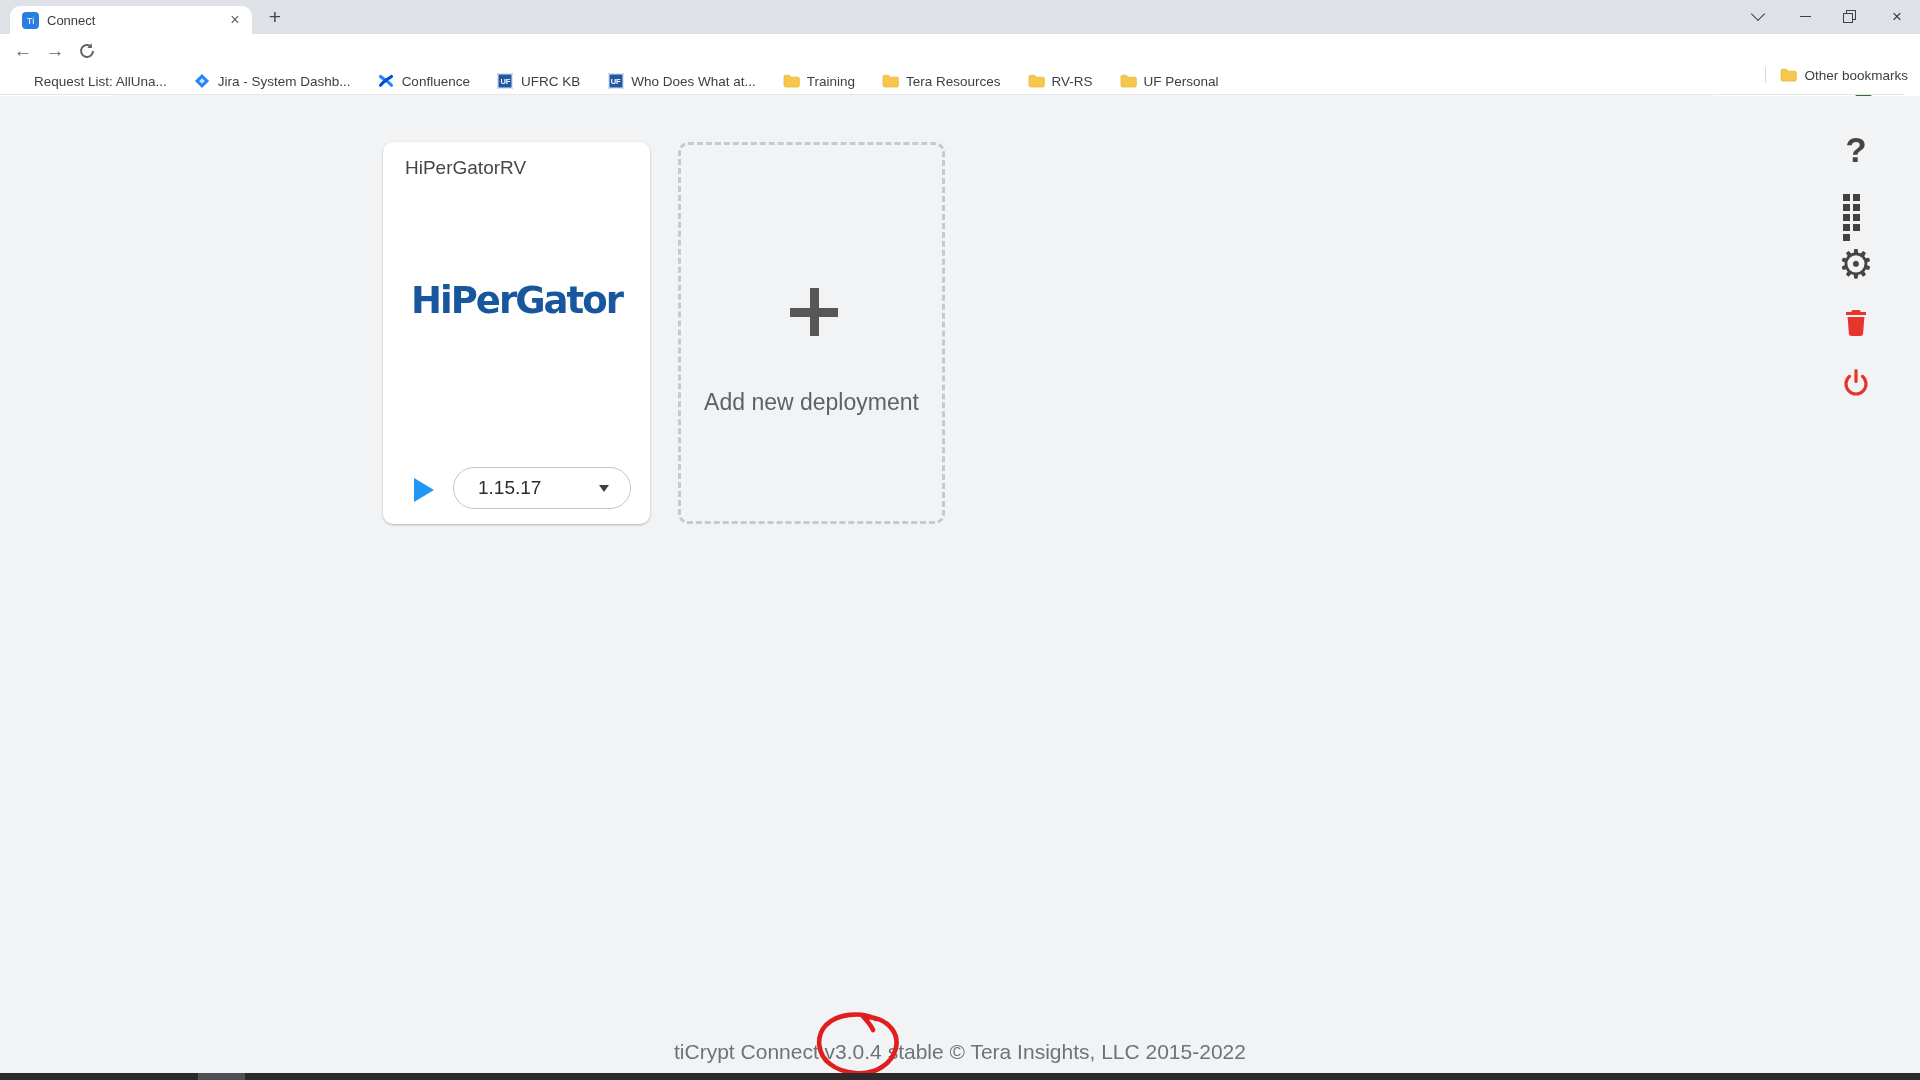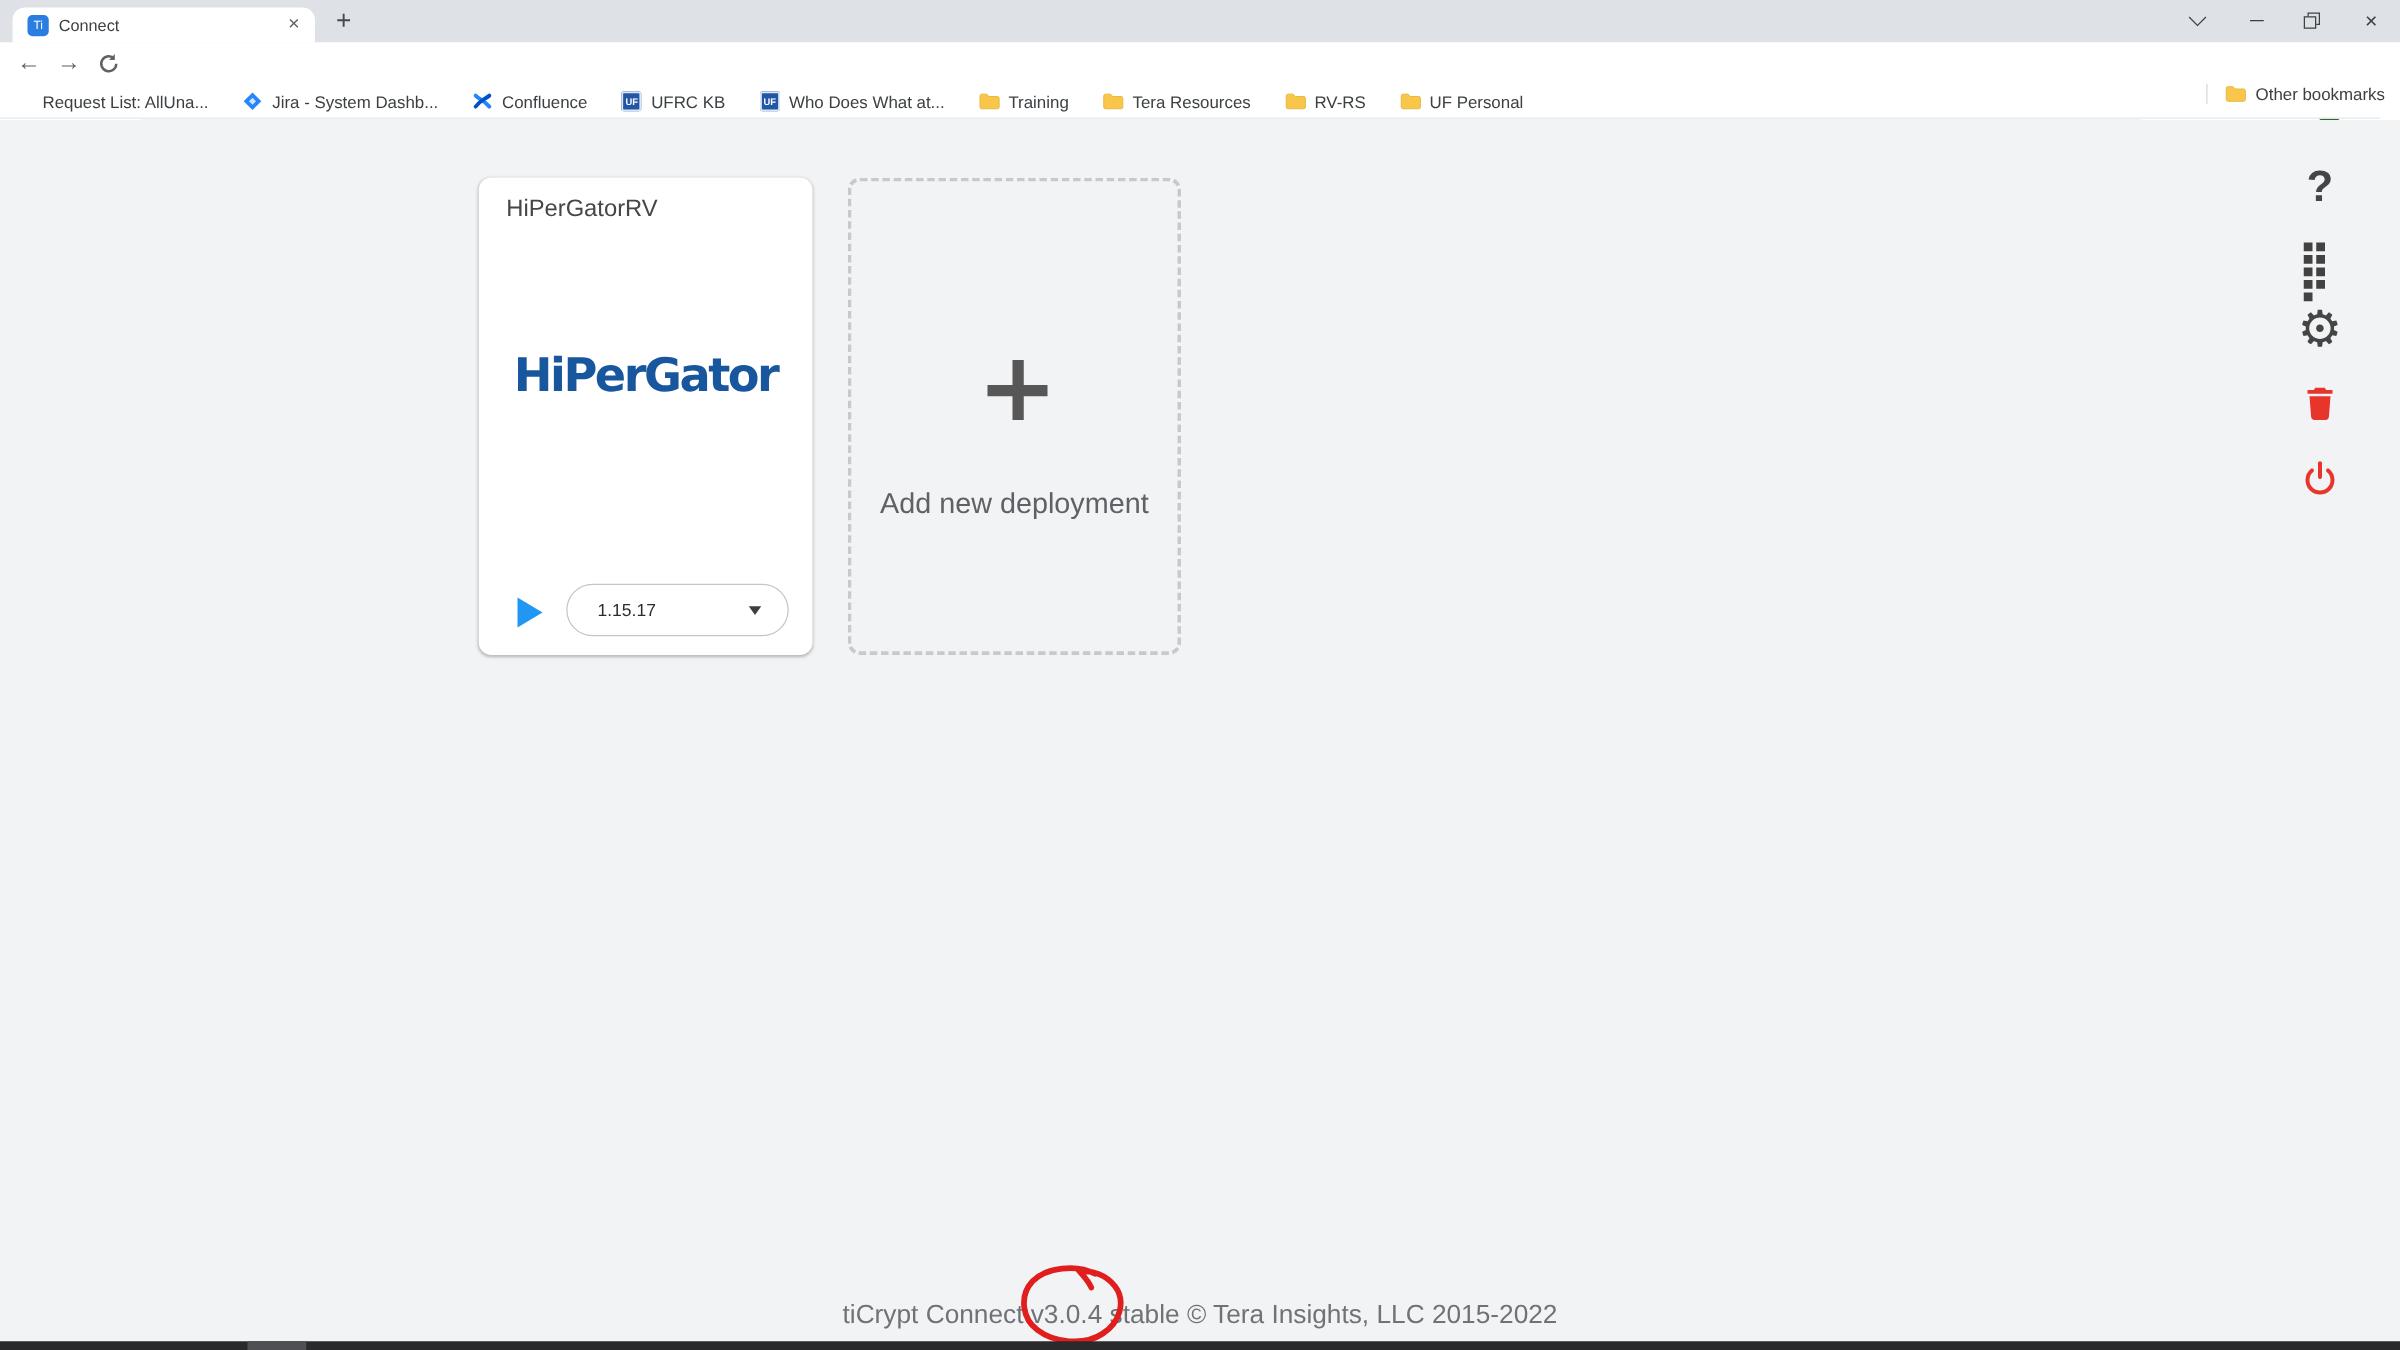--- a/index.html
+++ b/index.html
@@ -61,21 +61,21 @@
        box-shadow:0 1px 3px rgba(0,0,0,.16),0 1px 2px rgba(0,0,0,.1)}
   .card-title{position:absolute;left:22px;top:15px;font-size:19px;color:#43474a}
   .logo{position:absolute;left:0;right:0;top:141px;text-align:center;color:#18579d;
        font-family:"DejaVu Sans",sans-serif;font-weight:bold;}
   .logo .l1{font-size:37px;line-height:36px;letter-spacing:-2px}
   .logo .l2{font-size:39px;line-height:36px;letter-spacing:3px}
   .play{position:absolute;left:31px;top:336px;width:0;height:0;border-left:20px solid #2196f3;
        border-top:12px solid transparent;border-bottom:12px solid transparent}
   .verbox{position:absolute;left:70px;top:325px;width:178px;height:42px;border:1.5px solid #c3c6c9;
        border-radius:21px;background:#fff;box-sizing:border-box;display:flex;align-items:center}
-  .vertext{margin-left:24px;font-size:14px;color:#2a2d30}
+  .vertext{margin-left:24px;font-size:19px;color:#2a2d30}
   .caret{position:absolute;right:21px;top:17px;width:0;height:0;border-top:7px solid #3c4043;
        border-left:5.5px solid transparent;border-right:5.5px solid transparent}
   .addcard{position:absolute;left:678px;top:46px;width:261px;height:376px;border:3px dashed #c7c9cb;border-radius:10px}
   .plus{position:absolute;left:109px;top:143px;width:48px;height:48px}
   .plus i{position:absolute;background:#575757}
   .plus .h{left:0;top:20px;width:48px;height:8.5px}
   .plus .v{left:20px;top:0;width:8.5px;height:48px}
   .addlabel{position:absolute;left:0;right:0;top:244px;text-align:center;font-size:23px;color:#5e6266}
 
   

